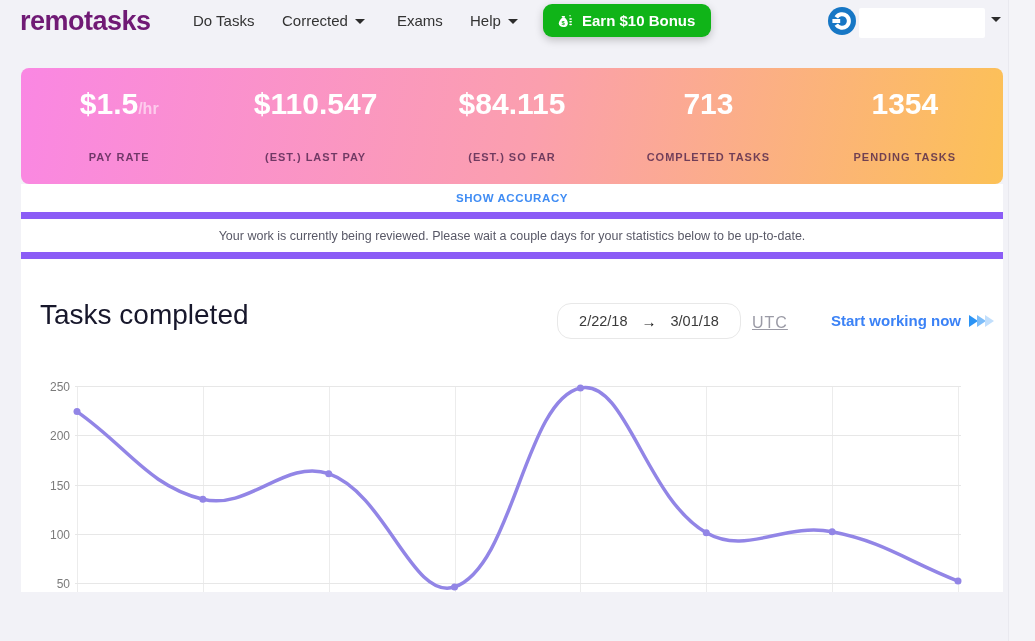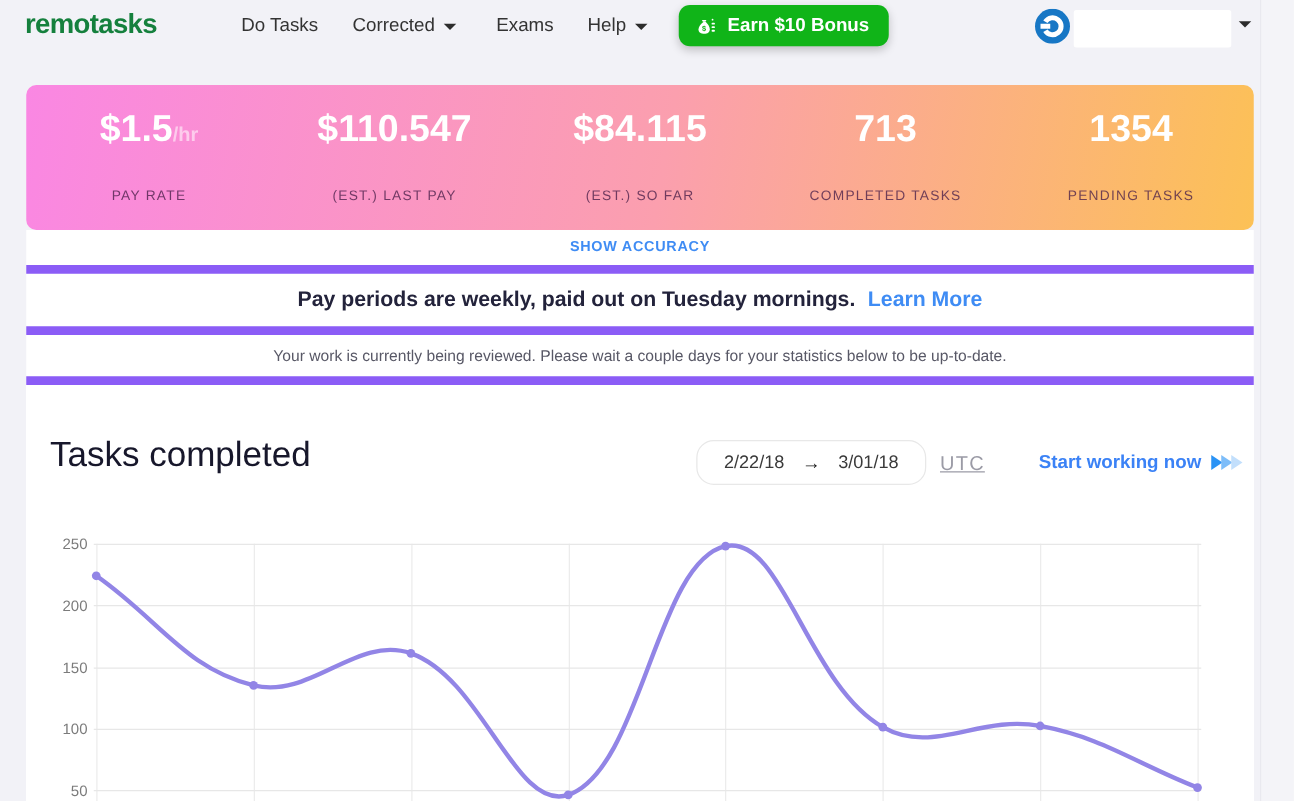--- a/index.html
+++ b/index.html
@@ -5,21 +5,21 @@
   * { margin:0; padding:0; box-sizing:border-box; }
   html,body { width:1035px; height:641px; overflow:hidden; }
   body {
     background:#f2f2f7;
     font-family:"Liberation Sans", sans-serif;
     position:relative;
     color:#222;
   }
   
   .nav { position:absolute; top:0; left:0; width:1035px; height:68px; }
-  .logo { position:absolute; left:20px; top:6px; font-size:22px; font-weight:800; letter-spacing:-0.5px; color:#15803d; }
+  .logo { position:absolute; left:20px; top:6px; font-size:27px; font-weight:800; letter-spacing:-0.5px; color:#701a75; }
   .nav-item { position:absolute; top:12px; font-size:15px; color:#333; cursor:pointer; display:flex; align-items:center; gap:7px;margin-left:12px; }
   .nav-item .caret { margin-top:2px; }
   .caret { width:0; height:0; border-left:5px solid transparent; border-right:5px solid transparent; border-top:5px solid #2c2c2c; display:inline-block; }
   .bonus-btn {
     position:absolute; left:543px; top:4px; height:33px; padding:0 16px 0 12px;
     background:#10b418; border:none; border-radius:9px; color:#fff; font-weight:bold;
     font-size:15px; font-family:inherit; display:flex; align-items:center; gap:8px;
     box-shadow:0 3px 8px rgba(0,0,0,0.22); cursor:pointer;
   }
   .avatar { position:absolute; left:828px; top:7px; width:28px; height:28px; }
@@ -27,21 +27,21 @@
   .account-caret { position:absolute; left:991px; top:17px; }
   
   .banner {
     position:absolute; left:21px; top:68px; width:982px; height:116px; border-radius:8px;
     background:linear-gradient(100deg, #fa87e3 0%, #fb9fae 52%, #fcc156 100%);
     display:flex; align-items:center;
   }
   .stat { flex:1; text-align:center; }
   .stat-value { font-size:30px; font-weight:bold; color:#fff; line-height:1; }
   .stat-suffix { font-size:16px; font-weight:bold; color:rgba(255,255,255,0.55); }
-  .stat-label { margin-top:32px; font-size:11px; font-weight:normal; letter-spacing:1px; color:rgba(73,31,73,0.78); text-transform:uppercase; }
+  .stat-label { margin-top:32px; font-size:11px; font-weight:bold; letter-spacing:1px; color:rgba(73,31,73,0.78); text-transform:uppercase; }
   
   .content { position:absolute; left:21px; top:184px; width:982px; background:#fff; }
   .row { width:100%; border-bottom:7px solid #8b5cf6; display:flex; align-items:center; justify-content:center; }
   .row-accuracy { height:35px; }
   .accuracy-link { font-size:11.5px; font-weight:bold; letter-spacing:0.6px; color:#3f8cf4; cursor:pointer; }
   .row-pay { height:49px; font-size:17px; font-weight:600; color:#23233b; gap:10px; }
   .row-pay a { color:#3f8cf4; text-decoration:none; cursor:pointer; }
   .row-review { height:40px; font-size:12.5px; color:#585866; }
   
   .chart-section { position:relative; width:982px; height:333px; background:#fff; }
@@ -134,24 +134,20 @@
   </div>
   <div class="stat">
     <div class="stat-value">1354</div>
     <div class="stat-label">PENDING TASKS</div>
   </div>
 </div>
 
 <div class="content">
   <div class="row row-accuracy">
     <span class="accuracy-link">SHOW ACCURACY</span>
-  </div>
-  <div class="row row-pay">
-    <span>Pay periods are weekly, paid out on Tuesday mornings.</span>
-    <a>Learn More</a>
   </div>
   <div class="row row-review">
     <span>Your work is currently being reviewed. Please wait a couple days for your statistics below to be up-to-date.</span>
   </div>
 
   <div class="chart-section">
     <div class="chart-title">Tasks completed</div>
 
     <div class="date-box">
       <span>2/22/18</span>

